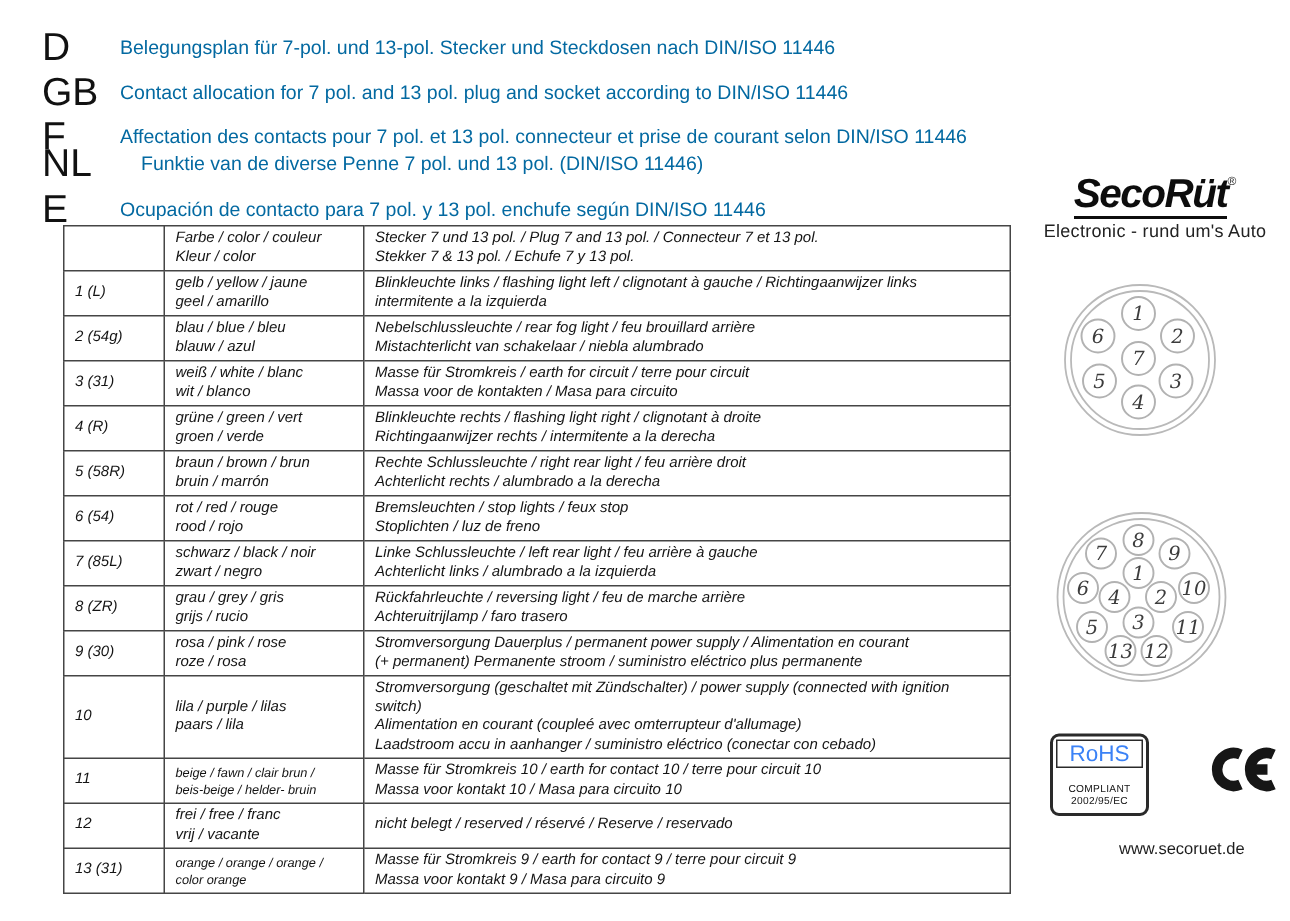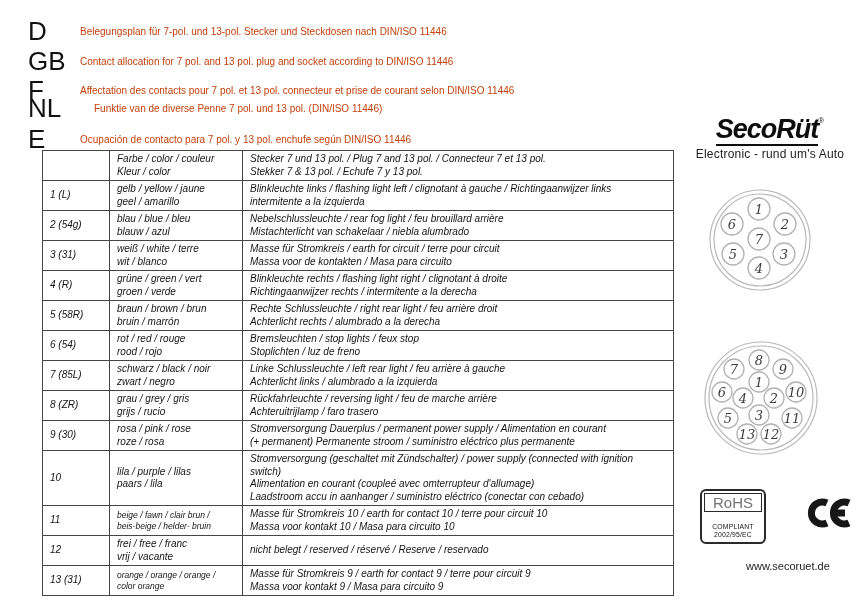--- a/index.html
+++ b/index.html
@@ -2,21 +2,21 @@
 <html><head>
 <meta charset="utf-8">
 <style>
   html,body{margin:0;padding:0;background:#e8e8e8;}
   .page{position:relative;width:860px;height:614px;background:#ffffff;
         font-family:"Liberation Sans",sans-serif;color:#1a1a1a;overflow:hidden;}
 
   
   .lang-row{position:absolute;left:28px;display:flex;align-items:center;height:30px;}
   .lang-code{display:inline-block;width:52px;font-size:26px;font-weight:400;color:#111;}
-  .lang-text{font-size:10px;color:#c2410c;white-space:nowrap;}
+  .lang-text{font-size:13px;color:#0369a1;white-space:nowrap;}
 
   
   .logo{position:absolute;left:686px;top:116px;width:168px;text-align:center;}
   .logo-brand{font-family:"Liberation Sans",sans-serif;font-style:italic;font-weight:bold;
               font-size:27px;letter-spacing:-1px;color:#0d0d0d;line-height:1;border-bottom:2px solid #0d0d0d;
               display:inline-block;padding-bottom:1px;}
   .logo-reg{font-size:8px;vertical-align:top;}
   .logo-tagline{font-size:12px;color:#222;margin-top:1px;letter-spacing:0.2px;}
 
   
@@ -29,21 +29,21 @@
   .small-col div{font-size:8.5px;line-height:11px;}
 
   
   .conn{position:absolute;}
   .conn circle.ring{fill:none;stroke:#b9b9b9;stroke-width:1.2;}
   .conn circle.pin{fill:none;stroke:#b2b2b2;stroke-width:1.3;}
   .conn text{font-family:"DejaVu Serif",serif;font-style:italic;font-size:13px;fill:#3c3c3c;text-anchor:middle;}
 
   .rohs{position:absolute;left:700px;top:489px;width:58px;border:2px solid #2a2a2a;border-radius:6px;
         padding:2px 2px 3px 2px;text-align:center;background:#fff;}
-  .rohs-title{border:1px solid #2a2a2a;font-size:15px;line-height:17px;color:#737373;margin-bottom:11px;}
+  .rohs-title{border:1px solid #2a2a2a;font-size:15px;line-height:17px;color:#3b82f6;margin-bottom:11px;}
   .rohs-sub{font-size:6.8px;line-height:8px;color:#161616;letter-spacing:0.2px;}
 
   .ce{position:absolute;left:806px;top:496px;}
   .website{position:absolute;left:706px;top:560px;font-size:11px;color:#1d1d1d;margin-left:40px;}
 </style>
 </head>
 <body>
 
 <div class="page">
 
@@ -109,21 +109,21 @@
       </td>
       <td class="c-fun">
         <div>Nebelschlussleuchte / rear fog light / feu brouillard arrière</div>
         <div>Mistachterlicht van schakelaar / niebla alumbrado</div>
       </td>
     </tr>
 
     <tr>
       <td class="c-pin">3 (31)</td>
       <td class="c-col">
-        <div>weiß / white / terre</div>
+        <div>weiß / white / blanc</div>
         <div>wit / blanco</div>
       </td>
       <td class="c-fun">
         <div>Masse für Stromkreis / earth for circuit / terre pour circuit</div>
         <div>Massa voor de kontakten / Masa para circuito</div>
       </td>
     </tr>
 
     <tr>
       <td class="c-pin">4 (R)</td>

